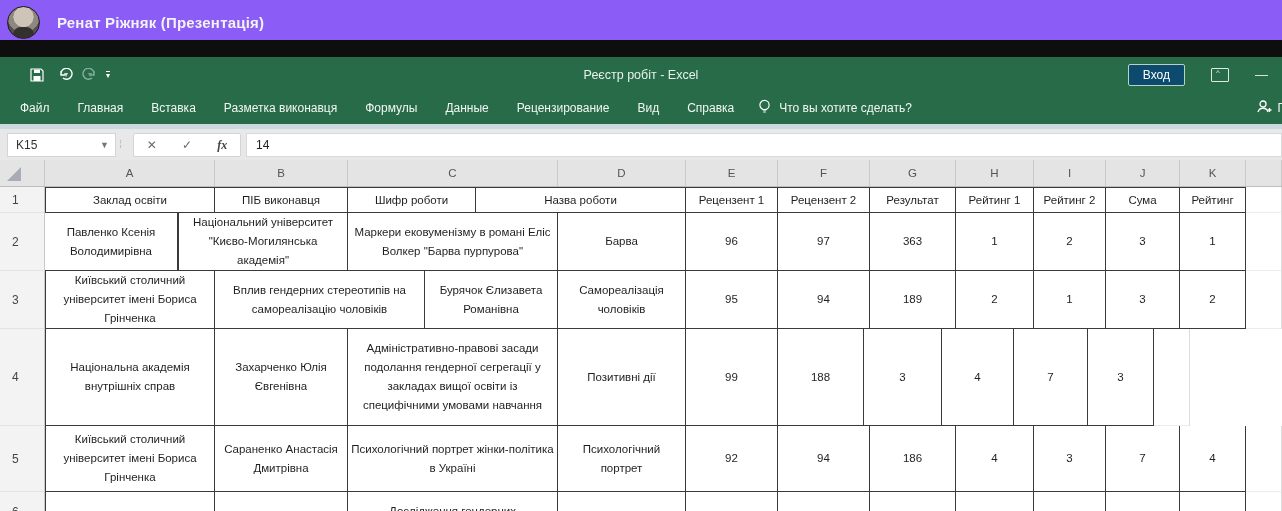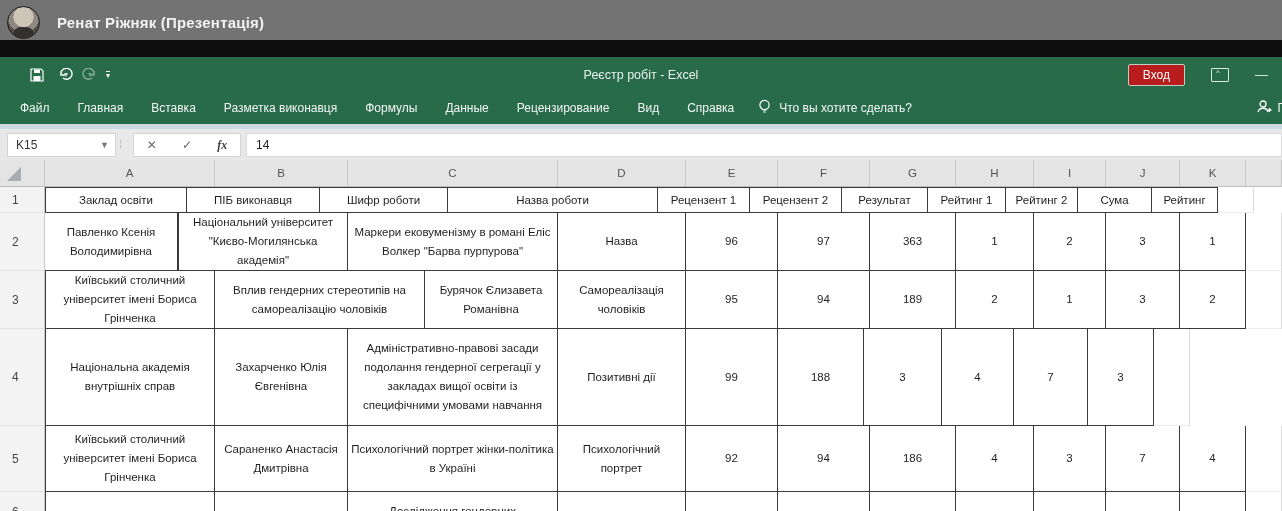--- a/index.html
+++ b/index.html
@@ -3,21 +3,21 @@
 <meta charset="utf-8">
 <style>
   html,body{margin:0;padding:0;}
   body{
     width:1282px;height:511px;overflow:hidden;position:relative;
     font-family:"Liberation Sans",sans-serif;background:#fff;
   }
   
   .presenter-bar{
     position:absolute;left:0;top:0;width:1282px;height:44px;
-    background:#737373;display:flex;align-items:center;
+    background:#8b5cf6;display:flex;align-items:center;
   }
   .avatar{
     width:31px;height:31px;border-radius:50%;margin-left:7px;
     background:radial-gradient(circle at 50% 32%, #cfc4b8 0 38%, #8e8880 39% 60%, #55504c 61% 100%);
     border:1px solid #1a1a1a;position:relative;overflow:hidden;flex:0 0 auto;
   }
   .avatar::after{content:"";position:absolute;left:5px;right:5px;bottom:-2px;height:13px;
     background:#33302e;border-radius:8px 8px 0 0;}
   .presenter-name{color:#f2f2f2;font-size:15px;font-weight:700;margin-left:17px;letter-spacing:.2px;}
   .black-strip{position:absolute;left:0;top:40px;width:1282px;height:17px;background:#0e0e0e;}
@@ -28,21 +28,21 @@
     background:#276b49;display:flex;align-items:center;color:#fff;
   }
   .qat{display:flex;align-items:center;gap:14px;margin-left:30px;}
   .qat svg{display:block;}
   .qat .dim{opacity:.45;}
   .mini-caret{font-size:8px;color:#cfe0d6;margin-left:-9px;}
   .qat-custom{display:inline-block;font-size:8px;color:#fff;border-top:1px solid #fff;padding-top:1px;line-height:6px;}
   .tb-title{position:absolute;left:0;right:0;text-align:center;font-size:12.5px;color:#e8f1ec;pointer-events:none;}
   .tb-right{position:absolute;right:14px;top:0;height:35px;display:flex;align-items:center;gap:26px;}
   .signin-btn{
-    background:#b91c1c;border:1px solid #b9d2c5;border-radius:2px;color:#fff;
+    background:#0c4a6e;border:1px solid #b9d2c5;border-radius:2px;color:#fff;
     font-size:12px;padding:2px 14px;line-height:16px;
   }
   .win-icon{width:16px;height:12px;border:1px solid #dfe9e3;border-radius:1px;position:relative;}
   .win-icon::after{content:"^";position:absolute;left:4px;top:-1px;font-size:8px;color:#dfe9e3;}
   .minimize{color:#eaf2ed;font-size:13px;line-height:10px;}
 
   
   .tab-row{
     position:absolute;left:0;top:92px;width:1282px;height:32px;
     background:#276b49;display:flex;align-items:center;color:#fff;overflow:hidden;
@@ -221,39 +221,39 @@
       <div class="col-hdr" style="width: 72px;">I</div>
       <div class="col-hdr" style="width: 74px;">J</div>
       <div class="col-hdr" style="width: 66px;">K</div>
       <div class="col-hdr" style="width: 36px;"></div>
     </span>
 </div>
 
 <div class="grid" id="grid-host">
     <div class="grow top" style="height: 26px;">
       <div class="rownum" style="height: 26px;">1</div>
-      <div class="cell first" style="width: 142px;">Заклад освіти</div>
+      <div class="cell first" style="width: 170px;">Заклад освіти</div>
       <div class="cell" style="width: 133px;">ПІБ виконавця</div>
       <div class="cell" style="width: 128px;">Шифр роботи</div>
       <div class="cell" style="width: 210px;">Назва роботи</div>
       <div class="cell" style="width: 92px;">Рецензент 1</div>
       <div class="cell" style="width: 92px; text-align: right;">Рецензент 2</div>
       <div class="cell" style="width: 86px;">Результат</div>
       <div class="cell" style="width: 78px;">Рейтинг 1</div>
       <div class="cell" style="width: 72px;">Рейтинг 2</div>
       <div class="cell" style="width: 74px;">Сума</div>
       <div class="cell" style="width: 66px;">Рейтинг</div>
       <div class="lcell" style="width: 36px;"></div>
     </div>
     <div class="grow" style="height: 58px;">
       <div class="rownum" style="height: 58px;">2</div>
       <div class="cell" style="width: 133px;">Павленко Ксенія Володимирівна</div>
       <div class="cell first" style="width: 170px;">Національний університет "Києво-Могилянська академія"</div>
       <div class="cell" style="width: 210px;">Маркери ековуменізму в романі Еліс Волкер "Барва пурпурова"</div>
-      <div class="cell" style="width: 128px;">Назва</div>
+      <div class="cell" style="width: 128px;">Барва</div>
       <div class="cell" style="width: 92px;">96</div>
       <div class="cell" style="width: 92px;">97</div>
       <div class="cell" style="width: 86px;">363</div>
       <div class="cell" style="width: 78px;">1</div>
       <div class="cell" style="width: 72px;">2</div>
       <div class="cell" style="width: 74px;">3</div>
       <div class="cell" style="width: 66px;">1</div>
       <div class="lcell" style="width: 36px;"></div>
     </div>
     <div class="grow" style="height: 58px;">

